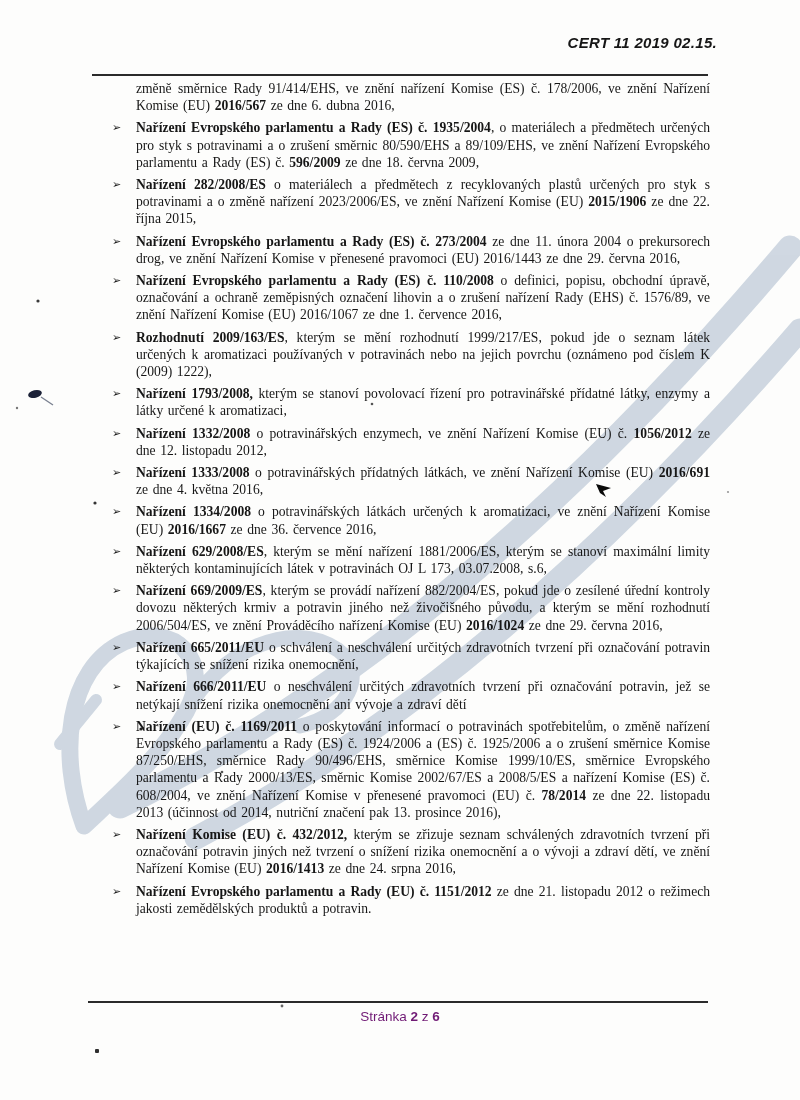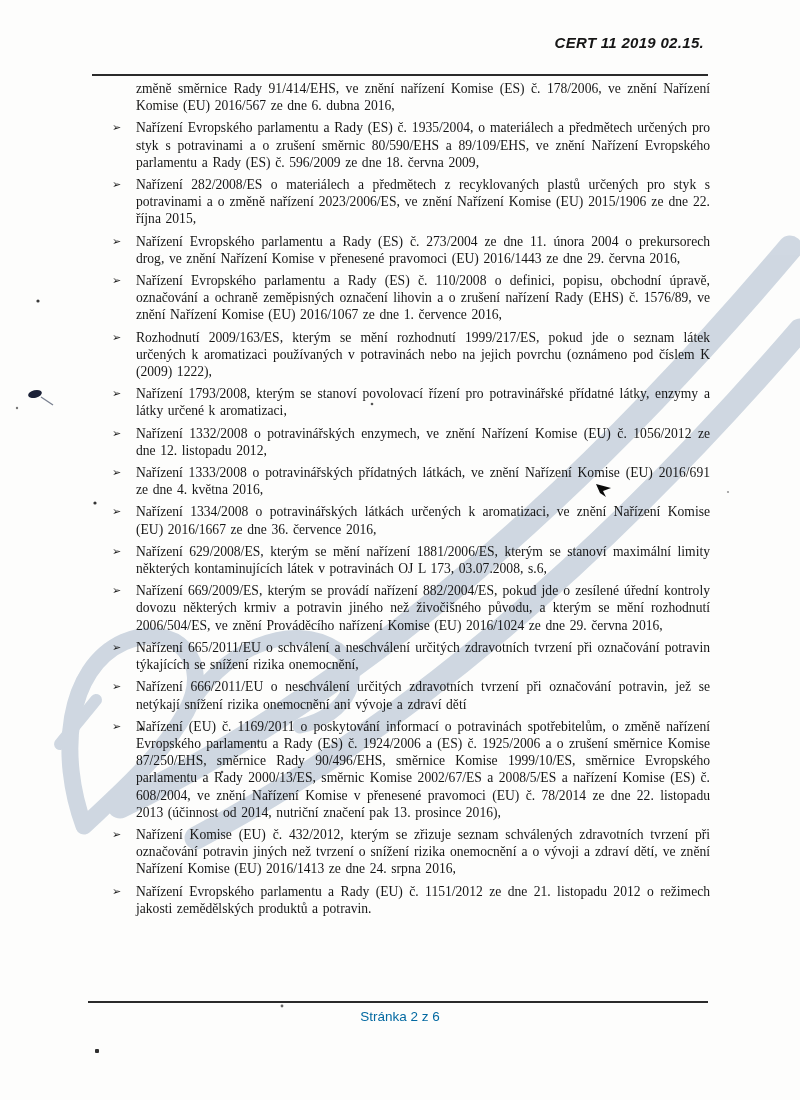--- a/index.html
+++ b/index.html
@@ -8,45 +8,45 @@
     background:#fdfdfc;
     position:relative;overflow:hidden;
     font-family:"Liberation Serif", serif;
     color:var(--ink,#161616);
   }
   .page{position:absolute;inset:0;}
   
   .watermark{position:absolute;left:0;top:0;z-index:0;pointer-events:none;}
   
   .doc-code{
-    position:absolute;top:34px;right:96px;z-index:2;
+    position:absolute;top:34px;right:83px;z-index:2;
     font-family:"Liberation Sans",sans-serif;
     font-style:italic;font-weight:700;font-size:15px;letter-spacing:.3px;
   }
   .rule-top{position:absolute;left:92px;top:74px;width:616px;height:2px;background:var(--rule,#2b2b2b);z-index:2;}
   
   .content{
     position:absolute;left:112px;top:80px;width:598px;z-index:1;
     font-size:13.6px;line-height:17.2px;text-align:justify;word-spacing:1.2px;
   }
   .intro{margin:0 0 5px 24px;}
   .item{display:flex;margin:0 0 5px 0;}
   .bullet{
     flex:0 0 24px;
     font-family:"DejaVu Sans",sans-serif;
     font-size:11px;line-height:17.2px;color:var(--ink,#161616);
   }
   .itext{flex:1;}
-  .b{font-weight:400;}
+  .b{font-weight:700;}
   
   .rule-bottom{position:absolute;left:88px;top:1001px;width:620px;height:2px;background:var(--rule,#2b2b2b);z-index:2;}
   .footer-text{
     position:absolute;left:0;top:1009px;width:800px;z-index:2;
     text-align:center;
-    font-family:"Liberation Sans",sans-serif;font-size:13.5px;color:#0369a1;
+    font-family:"Liberation Sans",sans-serif;font-size:13.5px;color:#701a75;
   }
   
   .artifacts{position:absolute;left:0;top:0;z-index:3;pointer-events:none;}
 </style>
 </head>
 <body>
 
 <div class="page">
 
   <svg class="watermark" width="800" height="1100" viewBox="0 0 800 1100">

